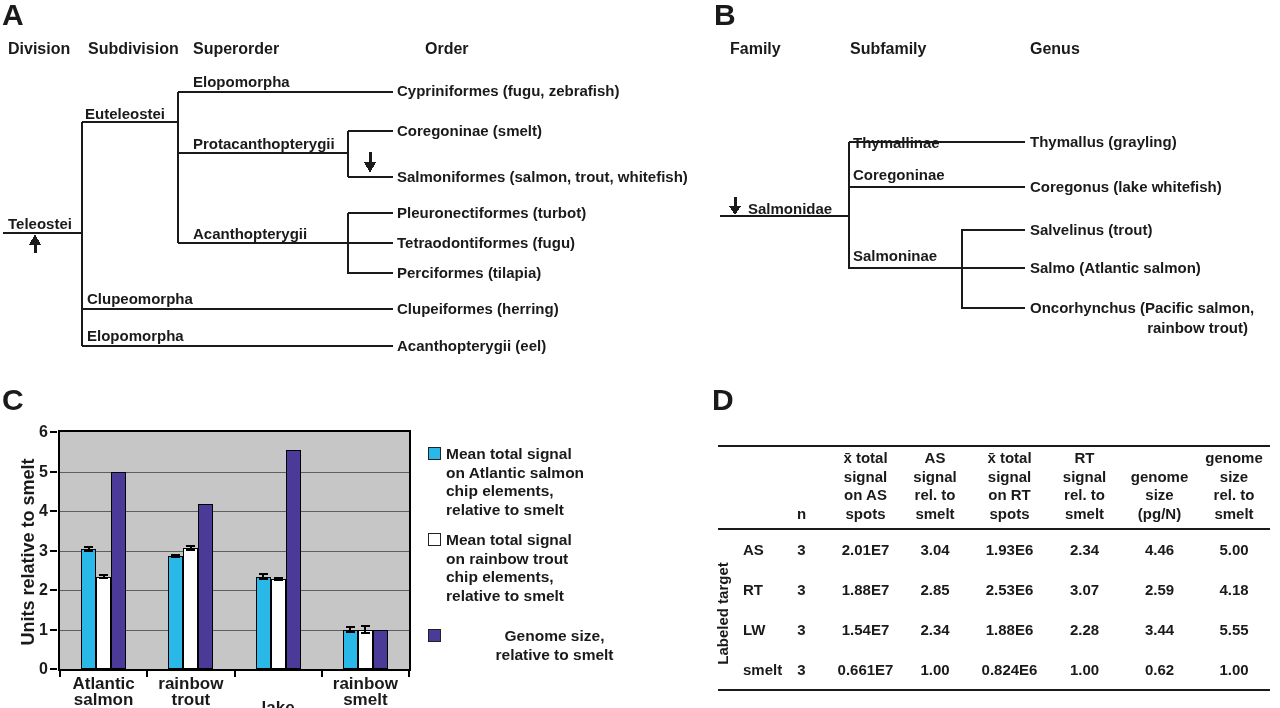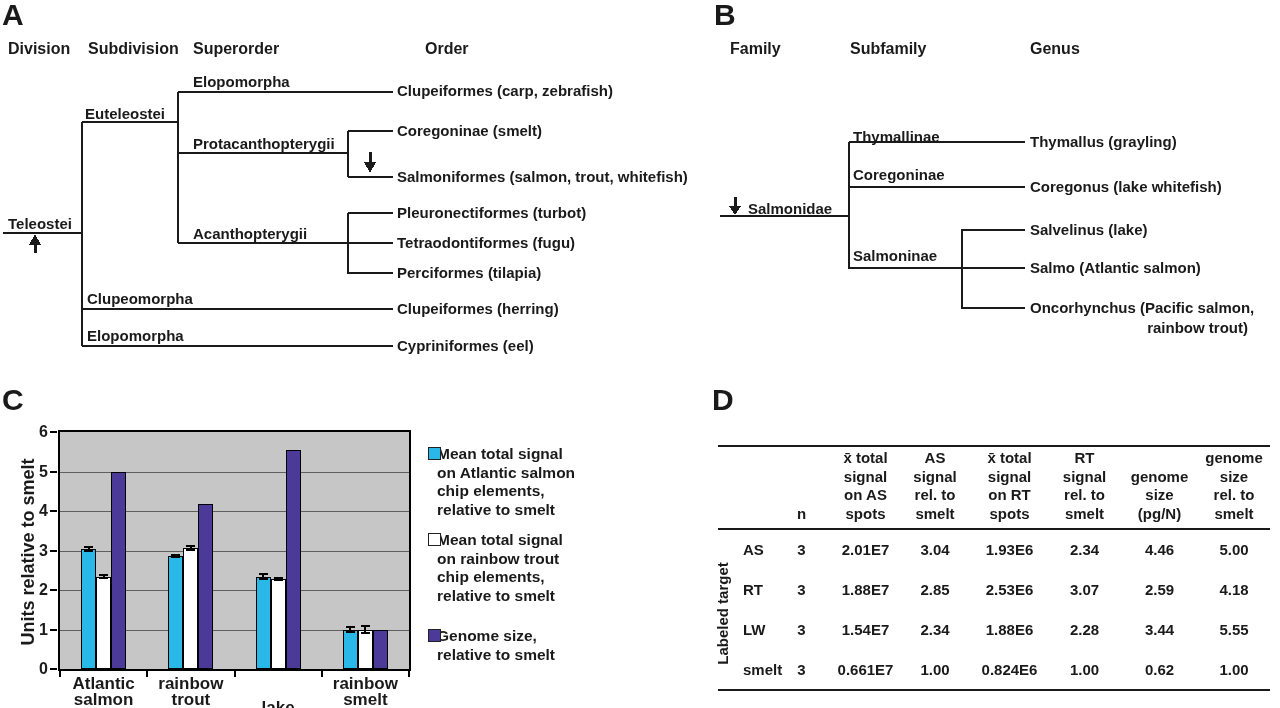--- a/index.html
+++ b/index.html
@@ -19,21 +19,21 @@
   .errv{position:absolute;width:2px;background:#000}
   .errcap{position:absolute;height:2px;width:9px;background:#000}
   .ytick{position:absolute;width:30px;text-align:right;font-size:16px;line-height:20px}
   .ytickmark{position:absolute;width:7px;height:2px;background:#000}
   .xtickmark{position:absolute;width:2px;height:6px;background:#000}
   .catlabel{position:absolute;font-size:17px;line-height:15.5px;text-align:center;white-space:pre-line}
   .ylab{position:absolute;left:-88px;top:542px;width:232px;height:20px;font-size:18px;text-align:center;
         transform:rotate(-90deg);transform-origin:center;white-space:nowrap}
   .legenditem{position:absolute;left:428px;width:235px}
   .lswatch{position:absolute;left:0;top:2px;width:13px;height:13px;border:1px solid #222}
-  .ltext{margin-left:9px;font-size:15.5px;line-height:18.5px;white-space:pre-line}
+  .ltext{margin-left:18px;font-size:15.5px;line-height:18.5px;white-space:pre-line}
   
   .tgrid{display:grid;grid-template-columns:53px 61px 67px 72px 77px 73px 77px 72px}
   .dthead{position:absolute;left:718px;top:445px;width:552px;height:85px;
           border-top:2px solid #1a1a1a;border-bottom:2px solid #1a1a1a;align-items:end}
   .dtbody{position:absolute;left:718px;top:530px;width:552px;height:161px;
           border-bottom:2px solid #1a1a1a;grid-auto-rows:39.75px;align-items:center}
   .thcell{font-size:15px;line-height:18.5px;text-align:center;white-space:pre-line;padding-bottom:5px}
   .tdcell{font-size:15px;text-align:center;white-space:nowrap}
   .tdlabel{text-align:left;padding-left:25px}
   .vrot{position:absolute;transform:rotate(-90deg);transform-origin:center;text-align:center;
@@ -76,28 +76,28 @@
     </g>
   </svg>
 
   <div class="abs tlabel" style="left:8px;top:215px">Teleostei</div>
   <div class="abs tlabel" style="left:85px;top:105px">Euteleostei</div>
   <div class="abs tlabel" style="left:87px;top:290px">Clupeomorpha</div>
   <div class="abs tlabel" style="left:87px;top:327px">Elopomorpha</div>
   <div class="abs tlabel" style="left:193px;top:73px">Elopomorpha</div>
   <div class="abs tlabel" style="left:193px;top:135px">Protacanthopterygii</div>
   <div class="abs tlabel" style="left:193px;top:225px">Acanthopterygii</div>
-  <div class="abs leaf" style="left:397px;top:82px">Clupeiformes (carp, zebrafish)</div>
+  <div class="abs leaf" style="left:397px;top:82px">Cypriniformes (fugu, zebrafish)</div>
   <div class="abs leaf" style="left:397px;top:122px">Coregoninae (smelt)</div>
   <div class="abs leaf" style="left:397px;top:168px">Salmoniformes (salmon, trout, whitefish)</div>
   <div class="abs leaf" style="left:397px;top:204px">Pleuronectiformes (turbot)</div>
   <div class="abs leaf" style="left:397px;top:234px">Tetraodontiformes (fugu)</div>
   <div class="abs leaf" style="left:397px;top:264px">Perciformes (tilapia)</div>
   <div class="abs leaf" style="left:397px;top:300px">Clupeiformes (herring)</div>
-  <div class="abs leaf" style="left:397px;top:337px">Cypriniformes (eel)</div>
+  <div class="abs leaf" style="left:397px;top:337px">Acanthopterygii (eel)</div>
 
   <div class="abs panel-letter" style="left:714px;top:0">B</div>
   <div class="abs colhead" style="left:730px;top:40px">Family</div>
   <div class="abs colhead" style="left:850px;top:40px">Subfamily</div>
   <div class="abs colhead" style="left:1030px;top:40px">Genus</div>
 
   <svg class="lines" style="left:700px;top:0" width="580" height="375" shape-rendering="crispEdges">
     <g stroke="#1a1a1a" stroke-width="2" fill="none">
       <path d="M20,216 H149"></path>
       <path d="M149,142 V269"></path>
@@ -108,26 +108,26 @@
       <path d="M262,230 H325"></path>
       <path d="M262,308 H325"></path>
       <path d="M35,197 V208" stroke-width="3"></path>
     </g>
     <g fill="#1a1a1a" stroke="none">
       <polygon points="29,206 41,206 35,215"></polygon>
     </g>
   </svg>
 
   <div class="abs tlabel" style="left:748px;top:200px">Salmonidae</div>
-  <div class="abs tlabel" style="left:853px;top:128px">Thymallinae</div>
+  <div class="abs tlabel" style="left:853px;top:134px">Thymallinae</div>
   <div class="abs tlabel" style="left:853px;top:166px">Coregoninae</div>
   <div class="abs tlabel" style="left:853px;top:247px">Salmoninae</div>
   <div class="abs leaf" style="left:1030px;top:133px">Thymallus (grayling)</div>
   <div class="abs leaf" style="left:1030px;top:178px">Coregonus (lake whitefish)</div>
-  <div class="abs leaf" style="left:1030px;top:221px">Salvelinus (lake)</div>
+  <div class="abs leaf" style="left:1030px;top:221px">Salvelinus (trout)</div>
   <div class="abs leaf" style="left:1030px;top:259px">Salmo (Atlantic salmon)</div>
   <div class="abs leaf" style="left:1030px;top:319px;width:218px;text-align:right">rainbow trout)</div>
   <div class="abs leaf" style="left:1030px;top:299px">Oncorhynchus (Pacific salmon,</div>
 
   <div class="abs panel-letter" style="left:2px;top:385px">C</div>
   <div class="ylab">Units relative to smelt</div>
   <div class="plot">
       <div class="gridline" style="bottom: 38.5px;"></div>
       <div class="gridline" style="bottom: 78px;"></div>
       <div class="gridline" style="bottom: 117.5px;"></div>
@@ -269,18 +269,18 @@
 chip elements,
 relative to smelt</div>
     </div>
     <div class="legenditem" style="top: 531px;">
       <div class="lswatch" style="background: rgb(255, 255, 255);"></div>
       <div class="ltext">Mean total signal
 on rainbow trout
 chip elements,
 relative to smelt</div>
     </div>
-    <div class="legenditem" style="top: 627px;">
+    <div class="legenditem" style="top: 627px; text-align: center;">
       <div class="lswatch" style="background: rgb(75, 58, 151);"></div>
       <div class="ltext">Genome size,
 relative to smelt</div>
     </div>
   </div>
 
 </body></html>

